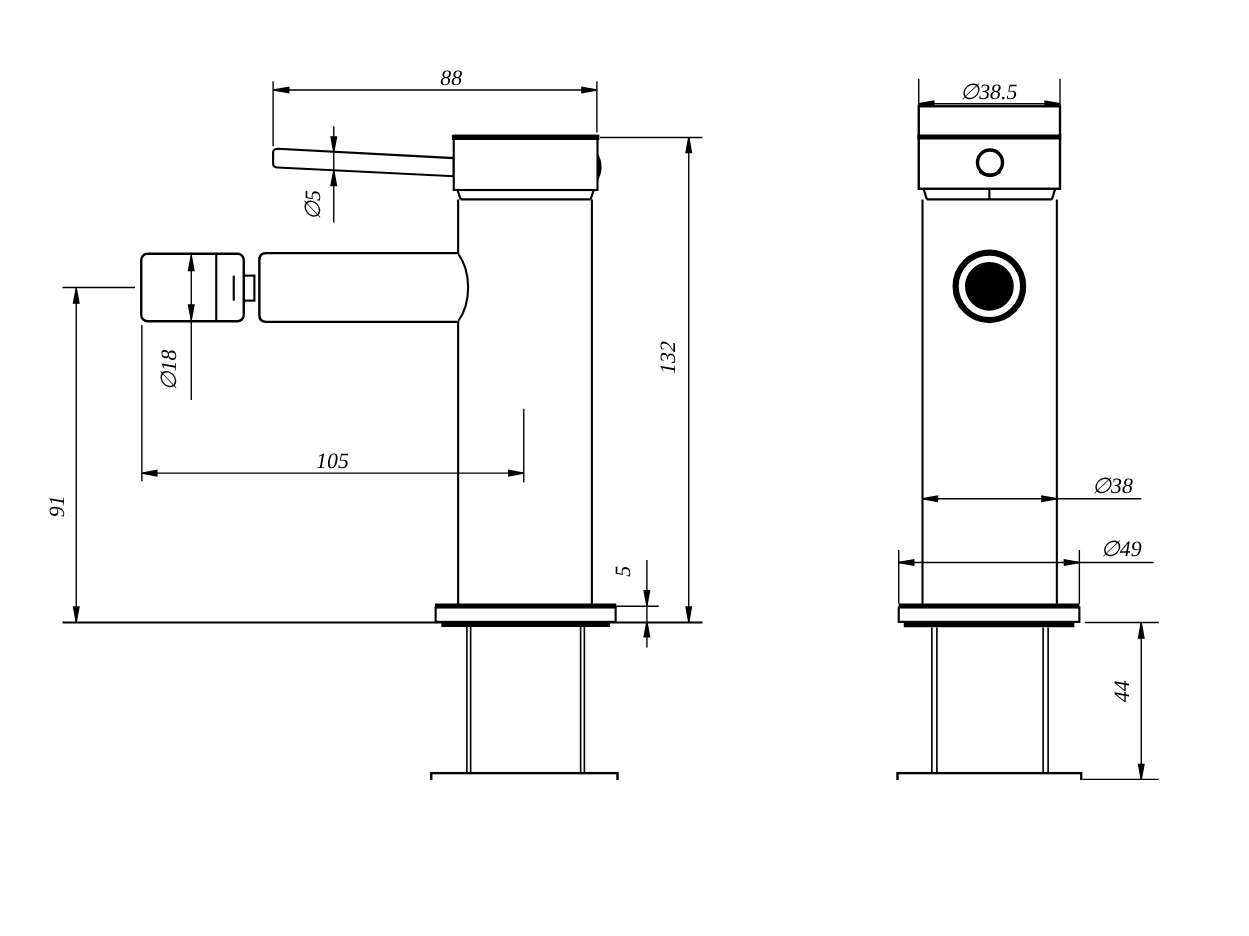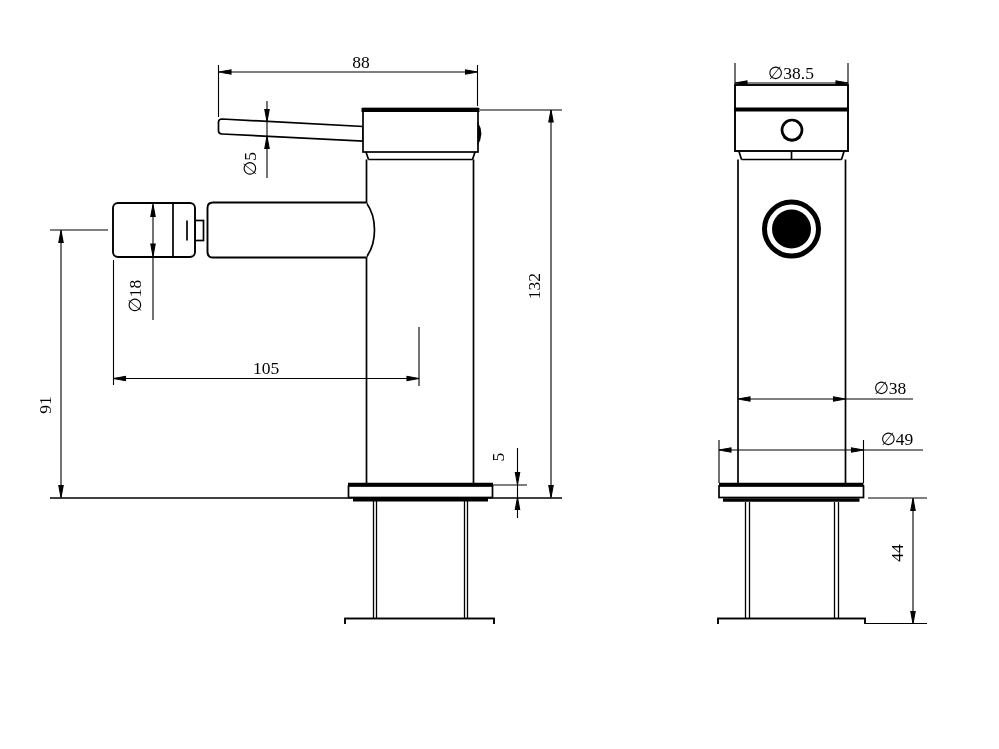--- a/index.html
+++ b/index.html
@@ -1,17 +1,17 @@
 <!DOCTYPE html>
 <html><head>
 <meta charset="utf-8">
 <style>
   html,body{margin:0;padding:0;background:#fff;}
   .page{position:relative;width:999px;height:624px;background:#ffffff;overflow:hidden;
-        font-family:"Liberation Serif", serif;}
+        font-family:"Liberation Serif", serif;font-style:italic;}
   svg{position:absolute;top:0;left:0;}
   svg text{font-family:"Liberation Serif","DejaVu Serif",serif;font-size:17.5px;fill:#000;}
 </style>
 </head>
 <body>
 
 <div class="page">
 <svg width="999" height="749" viewBox="0 0 999 749">
 
   <g stroke="#000" fill="none" stroke-width="1.7">

